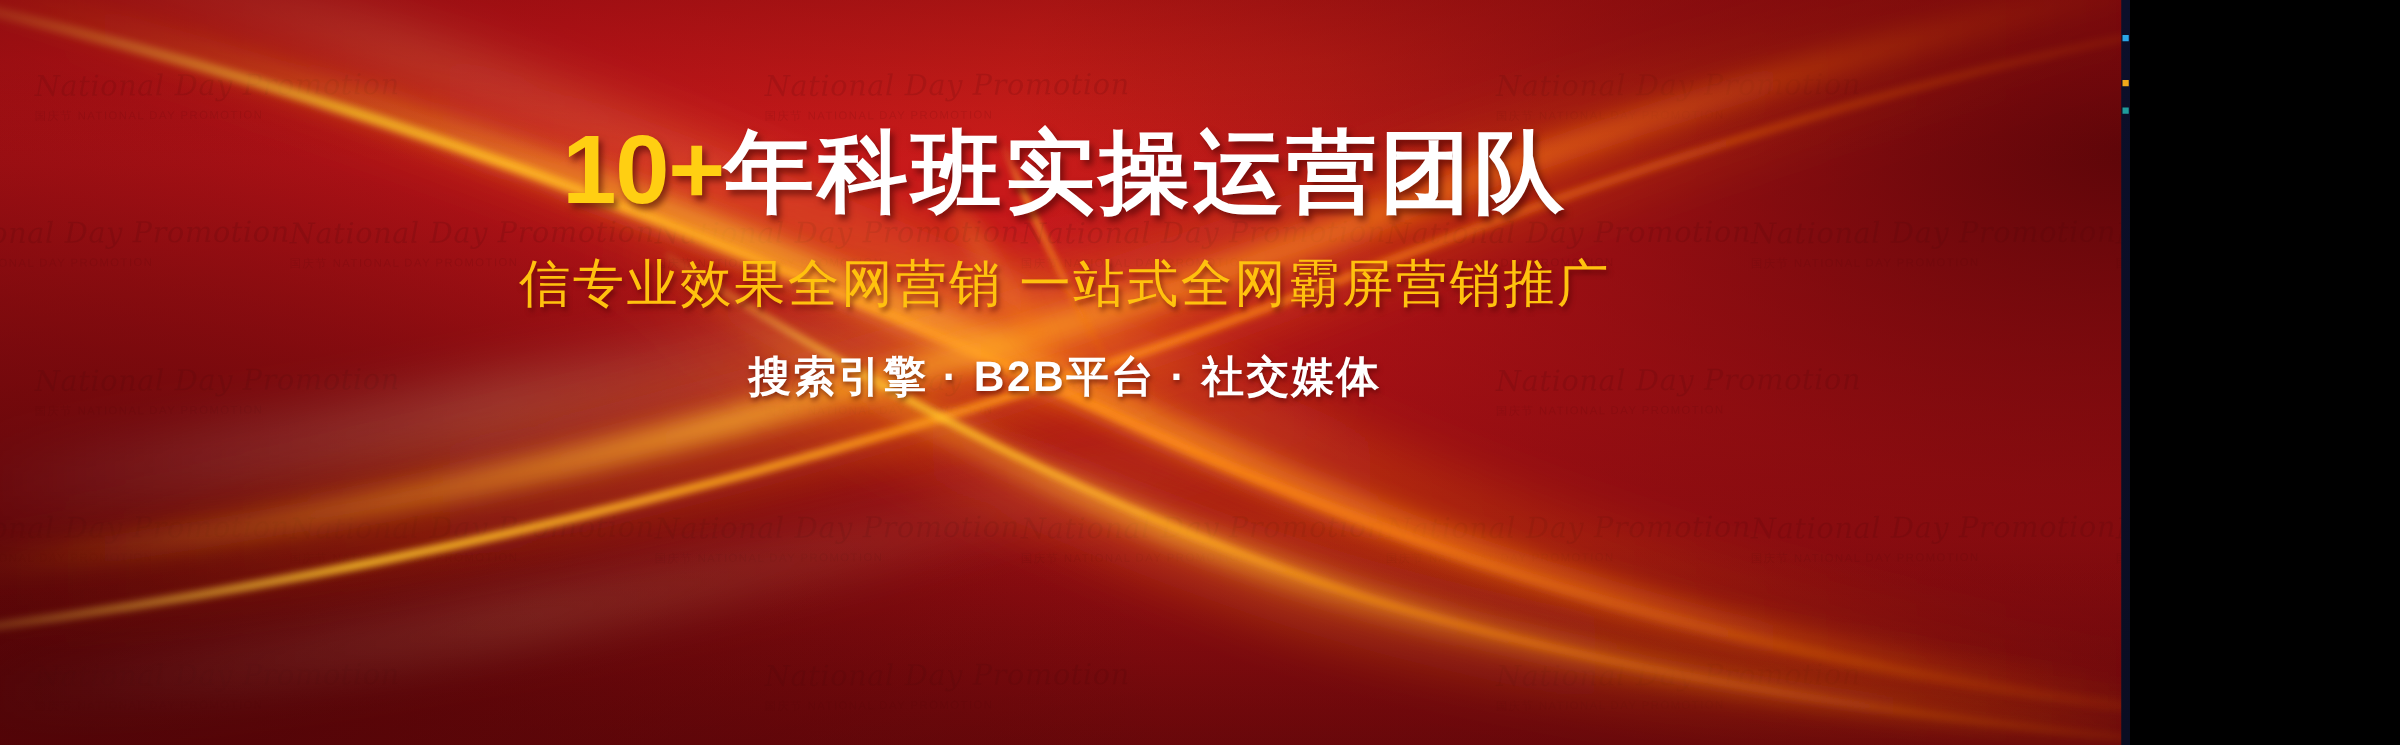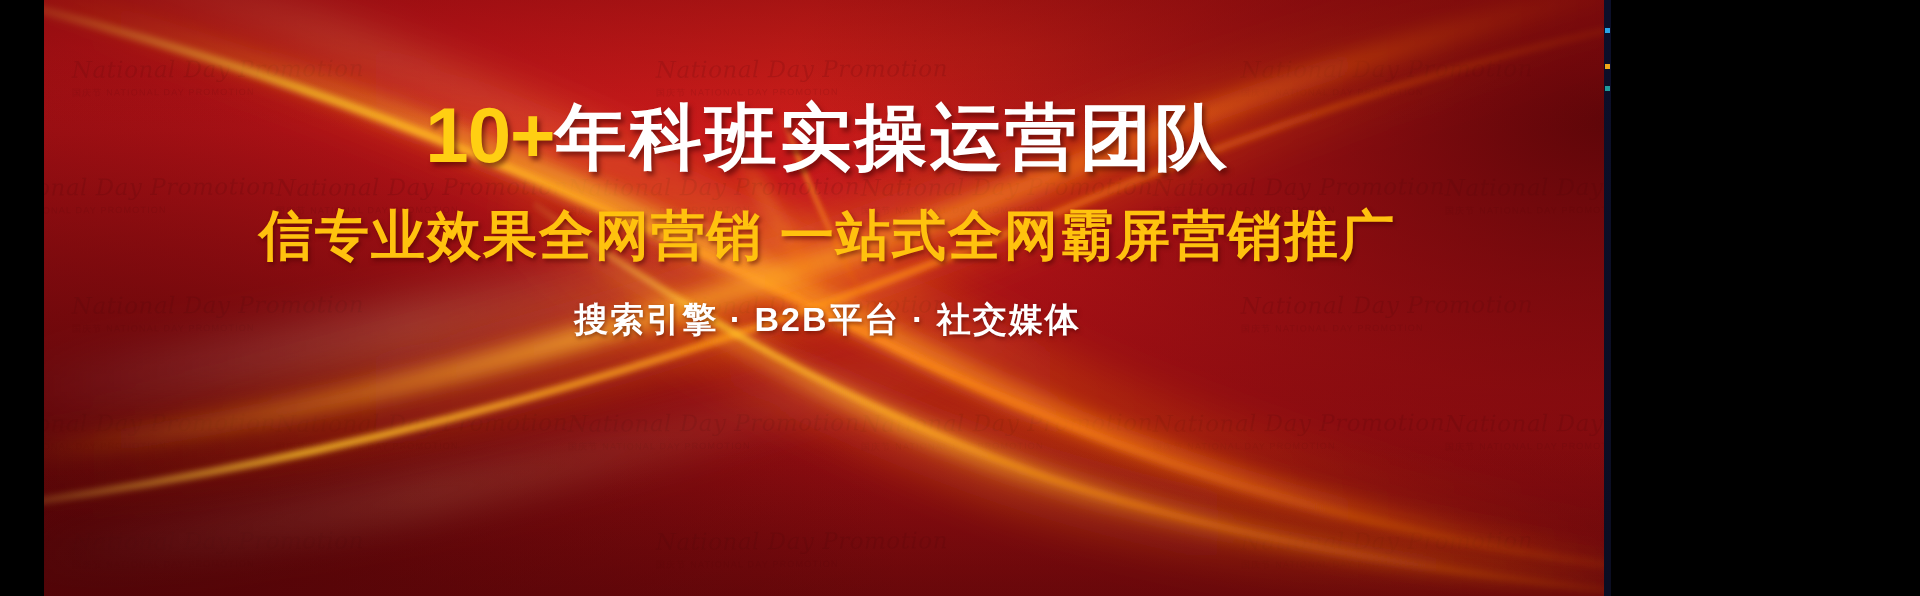--- a/index.html
+++ b/index.html
@@ -2,26 +2,25 @@
 <html><head>
 <meta charset="utf-8">
 <style>
   html, body {
     margin: 0;
     padding: 0;
     background: #000;
   }
   #banner {
     position: relative;
-    width: 1567px;
+    width: 1704px;
     height: 596px;
     overflow: hidden;
     font-family: "Liberation Sans", "DejaVu Sans", sans-serif;
     background: #15803d;
-    margin-left: 44px;
   }
 
   
   .bg-base {
     position: absolute;
     inset: 0;
     background:
       radial-gradient(120% 95% at 62% 8%, #d8261b 0%, #c2151a 30%, #9e0f13 62%, #780a0d 100%);
   }
   .bg-dark-left {
@@ -104,22 +103,22 @@
     font-family: "Liberation Sans", sans-serif;
     font-size: 78px;
     letter-spacing: -1px;
   }
   .headline .cn {
     color: #ffffff;
     letter-spacing: 3px;
   }
   .subline {
     margin-top: 26px;
-    font-size: 54px;
-    font-weight: bold;
+    font-size: 41px;
+    font-weight: normal;
     color: #ffc20e;
     letter-spacing: 2px;
     white-space: nowrap;
     text-shadow: 2px 3px 4px rgba(70,0,2,0.5);
   }
   .tagline {
     margin-top: 24px;
     font-size: 34px;
     font-weight: bold;
     color: #ffffff;

